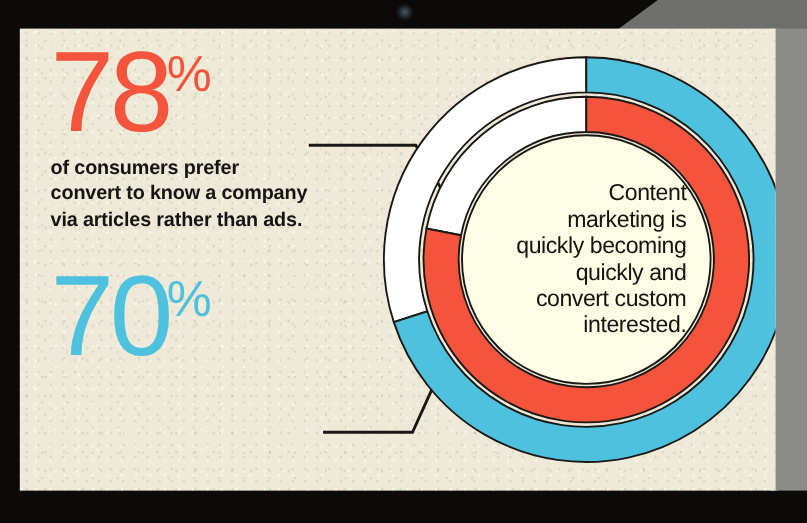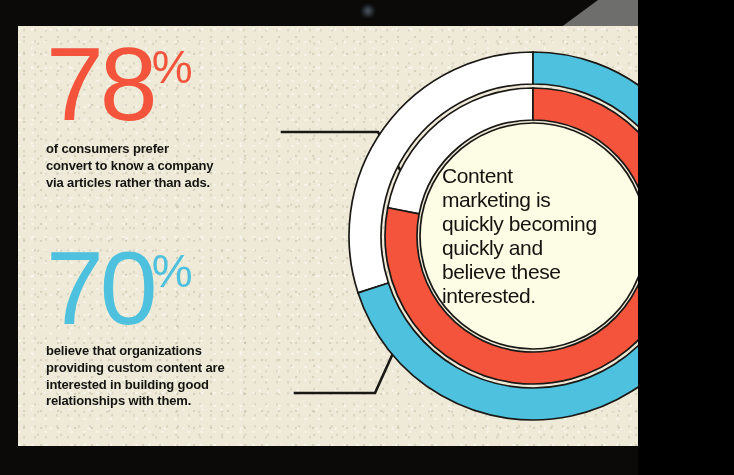--- a/index.html
+++ b/index.html
@@ -3,21 +3,21 @@
 <meta charset="utf-8">
 <title>Content Marketing Infographic</title>
 <style>
   html, body {
     margin: 0;
     padding: 0;
     background: #000;
   }
   #screen {
     position: relative;
-    width: 638px;
+    width: 734px;
     height: 475px;
     overflow: hidden;
     background: #0d0c0a;
     font-family: "Liberation Sans", sans-serif;
   }
 
   
   .bezel {
     position: absolute;
     inset: 0;
@@ -103,21 +103,21 @@
     position: relative;
     top: 8px;
     left: -2px;
     letter-spacing: 0;
   }
   .c-red   { color: #f4543c; }
   .c-blue  { color: #4ec1de; }
 
   .stat-caption {
     margin-top: 12px;
-    font-size: 13px;
+    font-size: 18px;
     font-weight: bold;
     line-height: 1.28;
     color: #161412;
     letter-spacing: -.15px;
   }
   .stat-block.second .stat-caption { margin-top: 10px; }
 
   
   .leader { position: absolute; pointer-events: none; }
   .leader-top    { left: 262px; top: 88px;  width: 150px; height: 92px; }
@@ -130,21 +130,21 @@
     top: 15px;
     width: 370px;
     height: 390px;
   }
   .center-text {
     position: absolute;
     left: 50%;
     top: 50%;
     transform: translate(-50%, -50%);
     width: 182px;
-    text-align: left;
+    text-align: right;
     font-size: 21px;
     font-weight: 400;
     line-height: 1.14;
     color: #15130f;
     letter-spacing: -.4px;
     pointer-events: none;
   }
 </style>
 </head>
 <body>
@@ -168,26 +168,20 @@
         <div class="stat-caption">
           <div>of consumers prefer</div>
           <div>convert to know a company</div>
           <div>via articles rather than ads.</div>
         </div>
       </div>
 
       <div class="stat-block second">
         <div class="stat-figure">
           <span class="stat-number c-blue">70</span><span class="stat-pct c-blue">%</span>
-        </div>
-        <div class="stat-caption">
-          <div>believe that organizations</div>
-          <div>providing custom content are</div>
-          <div>interested in building good</div>
-          <div>relationships with them.</div>
         </div>
       </div>
     </div>
 
     <svg class="leader leader-top" viewBox="0 0 150 92">
       <polyline id="leader-top-path" points="2,18 98,18 140,90" fill="none" stroke="#1a1815" stroke-width="2.6" stroke-linecap="square" stroke-linejoin="miter"></polyline>
     </svg>
     <svg class="leader leader-bottom" viewBox="0 0 110 70">
       <polyline id="leader-bottom-path" points="2,57 82,57 106,4" fill="none" stroke="#1a1815" stroke-width="2.6" stroke-linecap="square" stroke-linejoin="miter"></polyline>
     </svg>
@@ -198,19 +192,19 @@
           <path d="M 185 11 A 184 184 0 1 1 10.005601001691758 251.85912696499034 L 40.439409523136675 241.97058314499202 A 152 152 0 1 0 185 43 Z" fill="#4ec1de" stroke="#1a1815" stroke-width="1.7"></path>
           <path d="M 39.719176849745736 166.76026868427138 A 148 148 0 0 1 184.99999999999997 47 L 184.99999999999997 79 A 116 116 0 0 0 71.13124672007098 172.8661565363208 Z" fill="#ffffff" stroke="#1a1815" stroke-width="1.7"></path>
           <path d="M 185 47 A 148 148 0 1 1 39.719176849745736 166.76026868427138 L 71.13124672007098 172.8661565363208 A 116 116 0 1 0 185 79 Z" fill="#f4543c" stroke="#1a1815" stroke-width="1.7"></path>
           <circle cx="185" cy="195" r="113" fill="#fdfce4" stroke="#1a1815" stroke-width="1.7"></circle>
         </svg>
       <div class="center-text">
         <div>Content</div>
         <div>marketing is</div>
         <div>quickly becoming</div>
         <div>quickly and</div>
-        <div>believe these</div>
+        <div>convert custom</div>
         <div>interested.</div>
       </div>
     </div>
 
   </div>
 </div>
 
 </body></html>

